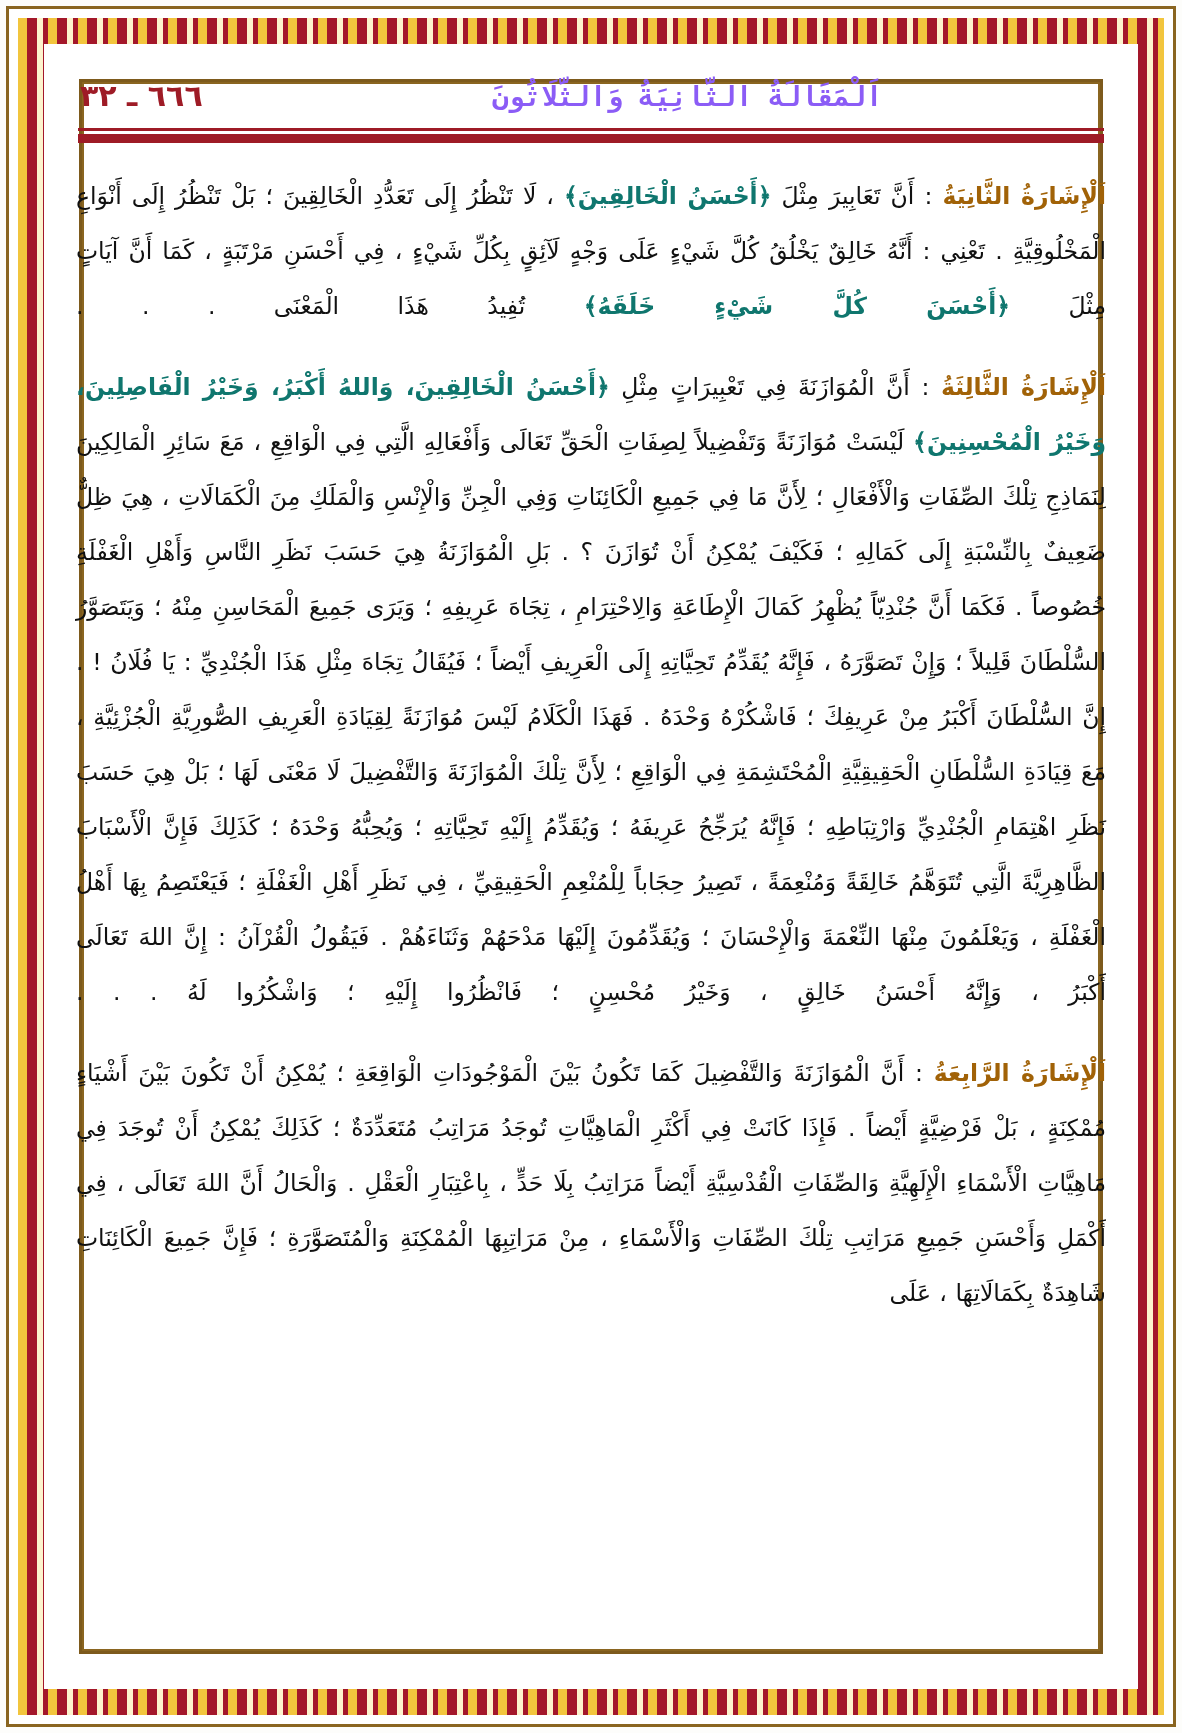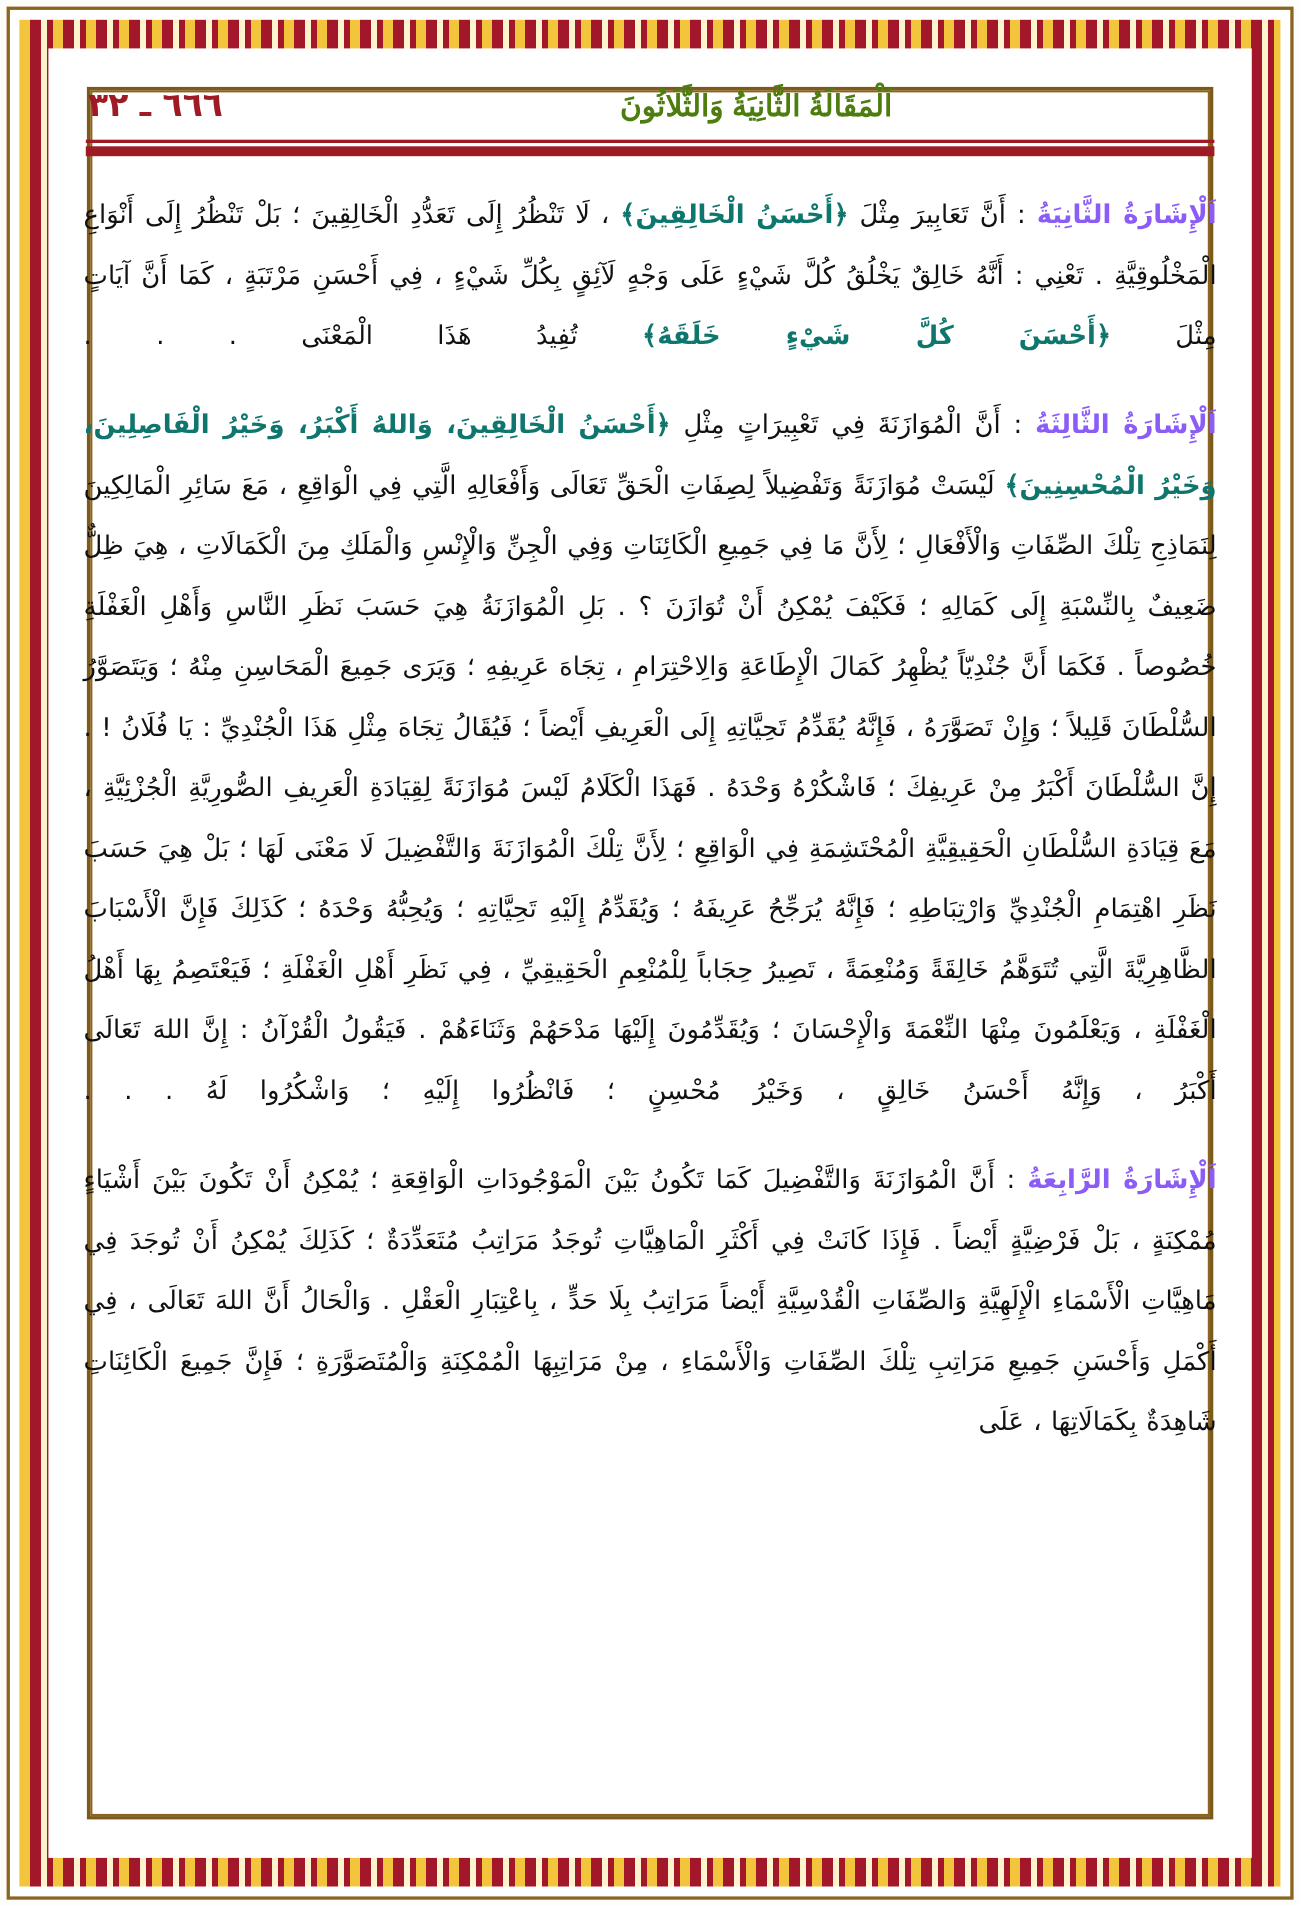--- a/index.html
+++ b/index.html
@@ -80,24 +80,24 @@
     color: #9e1b26;
     font-size: 30px;
     font-weight: bold;
     letter-spacing: 1px;
     white-space: nowrap;
     font-family: "DejaVu Sans", sans-serif;
   }
   .header-title {
     flex: 1;
     text-align: center;
-    color: #4d7c0f;
+    color: #8b5cf6;
     font-size: 27px;
     font-weight: bold;
-    font-family: Liberation Sans, sans-serif;
+    font-family: Liberation Mono, monospace;
     padding-left: 70px;
   }
 
   
   .rules {
     margin: 14px 8px 0 8px;
   }
   .rule-thin {
     height: 3px;
     background: #9e1b26;
@@ -125,21 +125,21 @@
     color: #111111;
     font-family: "DejaVu Sans", sans-serif;
     text-align: justify;
     text-align-last: justify;
     word-spacing: 1px;
   }
   p.para:last-child {
     text-align-last: right;
   }
   .lead {
-    color: #8b5cf6;
+    color: #a16207;
     font-weight: bold;
   }
   .quran {
     color: #0f766e;
     font-weight: bold;
   }
 </style>
 </head>
 <body>
 

